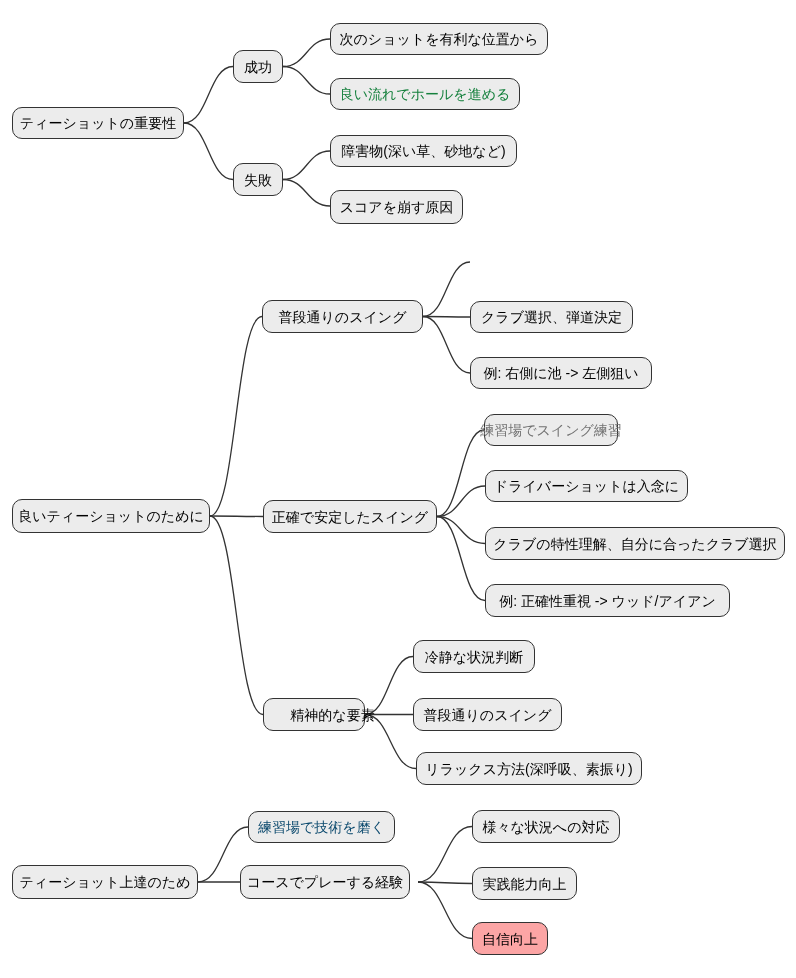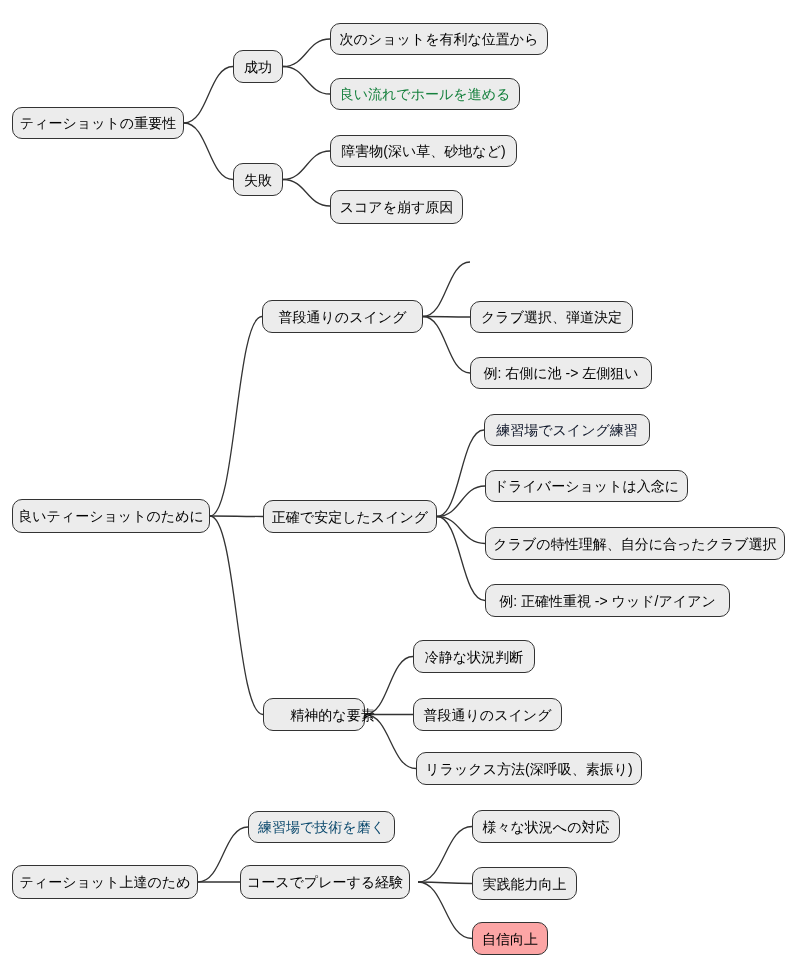--- a/index.html
+++ b/index.html
@@ -72,21 +72,21 @@
     <div class="node" style="left: 330px; top: 23px; width: 218px; height: 32px; background: rgb(236, 236, 236); border: 1.3px solid rgb(51, 51, 51); color: rgb(0, 0, 0);">次のショットを有利な位置から</div>
     <div class="node" style="left: 330px; top: 78px; width: 190px; height: 32px; background: rgb(236, 236, 236); border: 1.3px solid rgb(51, 51, 51); color: #15803d;">良い流れでホールを進める</div>
     <div class="node" style="left: 330px; top: 135px; width: 187px; height: 32px; background: rgb(236, 236, 236); border: 1.3px solid rgb(51, 51, 51); color: rgb(0, 0, 0);">障害物(深い草、砂地など)</div>
     <div class="node" style="left: 330px; top: 190px; width: 133px; height: 34px; background: rgb(236, 236, 236); border: 1.3px solid rgb(51, 51, 51); color: rgb(0, 0, 0);">スコアを崩す原因</div>
     <div class="node" style="left: 12px; top: 499px; width: 198px; height: 34px; background: rgb(236, 236, 236); border: 1.3px solid rgb(51, 51, 51); color: rgb(0, 0, 0);">良いティーショットのために</div>
     <div class="node" style="left: 262px; top: 300px; width: 161px; height: 33px; background: rgb(236, 236, 236); border: 1.3px solid rgb(51, 51, 51); color: rgb(0, 0, 0);">普段通りのスイング</div>
     <div class="node" style="left: 263px; top: 500px; width: 174px; height: 33px; background: rgb(236, 236, 236); border: 1.3px solid rgb(51, 51, 51); color: rgb(0, 0, 0);">正確で安定したスイング</div>
     <div class="node" style="left: 263px; top: 698px; width: 102px; height: 33px; background: rgb(236, 236, 236); border: 1.3px solid rgb(51, 51, 51); color: rgb(0, 0, 0); padding-left: 37px;">精神的な要素</div>
     <div class="node" style="left: 470px; top: 301px; width: 163px; height: 32px; background: rgb(236, 236, 236); border: 1.3px solid rgb(51, 51, 51); color: rgb(0, 0, 0);">クラブ選択、弾道決定</div>
     <div class="node" style="left: 470px; top: 357px; width: 182px; height: 32px; background: rgb(236, 236, 236); border: 1.3px solid rgb(51, 51, 51); color: rgb(0, 0, 0);">例: 右側に池 -&gt; 左側狙い</div>
-    <div class="node" style="left: 484px; top: 414px; width: 166px; height: 32px; background: rgb(236, 236, 236); border: 1.3px solid rgb(51, 51, 51); color: #0f172a;">練習場でスイング練習</div>
+    <div class="node" style="left: 484px; top: 414px; width: 134px; height: 32px; background: rgb(236, 236, 236); border: 1.3px solid rgb(51, 51, 51); color: #737373;">練習場でスイング練習</div>
     <div class="node" style="left: 485px; top: 470px; width: 203px; height: 32px; background: rgb(236, 236, 236); border: 1.3px solid rgb(51, 51, 51); color: rgb(0, 0, 0);">ドライバーショットは入念に</div>
     <div class="node" style="left: 485px; top: 527px; width: 300px; height: 33px; background: rgb(236, 236, 236); border: 1.3px solid rgb(51, 51, 51); color: rgb(0, 0, 0);">クラブの特性理解、自分に合ったクラブ選択</div>
     <div class="node" style="left: 485px; top: 584px; width: 245px; height: 33px; background: rgb(236, 236, 236); border: 1.3px solid rgb(51, 51, 51); color: rgb(0, 0, 0);">例: 正確性重視 -&gt; ウッド/アイアン</div>
     <div class="node" style="left: 413px; top: 640px; width: 122px; height: 33px; background: rgb(236, 236, 236); border: 1.3px solid rgb(51, 51, 51); color: rgb(0, 0, 0);">冷静な状況判断</div>
     <div class="node" style="left: 413px; top: 698px; width: 149px; height: 33px; background: rgb(236, 236, 236); border: 1.3px solid rgb(51, 51, 51); color: rgb(0, 0, 0);">普段通りのスイング</div>
     <div class="node" style="left: 416px; top: 752px; width: 226px; height: 33px; background: rgb(236, 236, 236); border: 1.3px solid rgb(51, 51, 51); color: rgb(0, 0, 0);">リラックス方法(深呼吸、素振り)</div>
     <div class="node" style="left: 12px; top: 865px; width: 186px; height: 34px; background: rgb(236, 236, 236); border: 1.3px solid rgb(51, 51, 51); color: rgb(0, 0, 0);">ティーショット上達のため</div>
     <div class="node" style="left: 248px; top: 811px; width: 147px; height: 32px; background: rgb(236, 236, 236); border: 1.3px solid rgb(51, 51, 51); color: #0c4a6e;">練習場で技術を磨く</div>
     <div class="node" style="left: 240px; top: 865px; width: 170px; height: 34px; background: rgb(236, 236, 236); border: 1.3px solid rgb(51, 51, 51); color: rgb(0, 0, 0);">コースでプレーする経験</div>
     <div class="node" style="left: 472px; top: 810px; width: 148px; height: 33px; background: rgb(236, 236, 236); border: 1.3px solid rgb(51, 51, 51); color: rgb(0, 0, 0);">様々な状況への対応</div>

